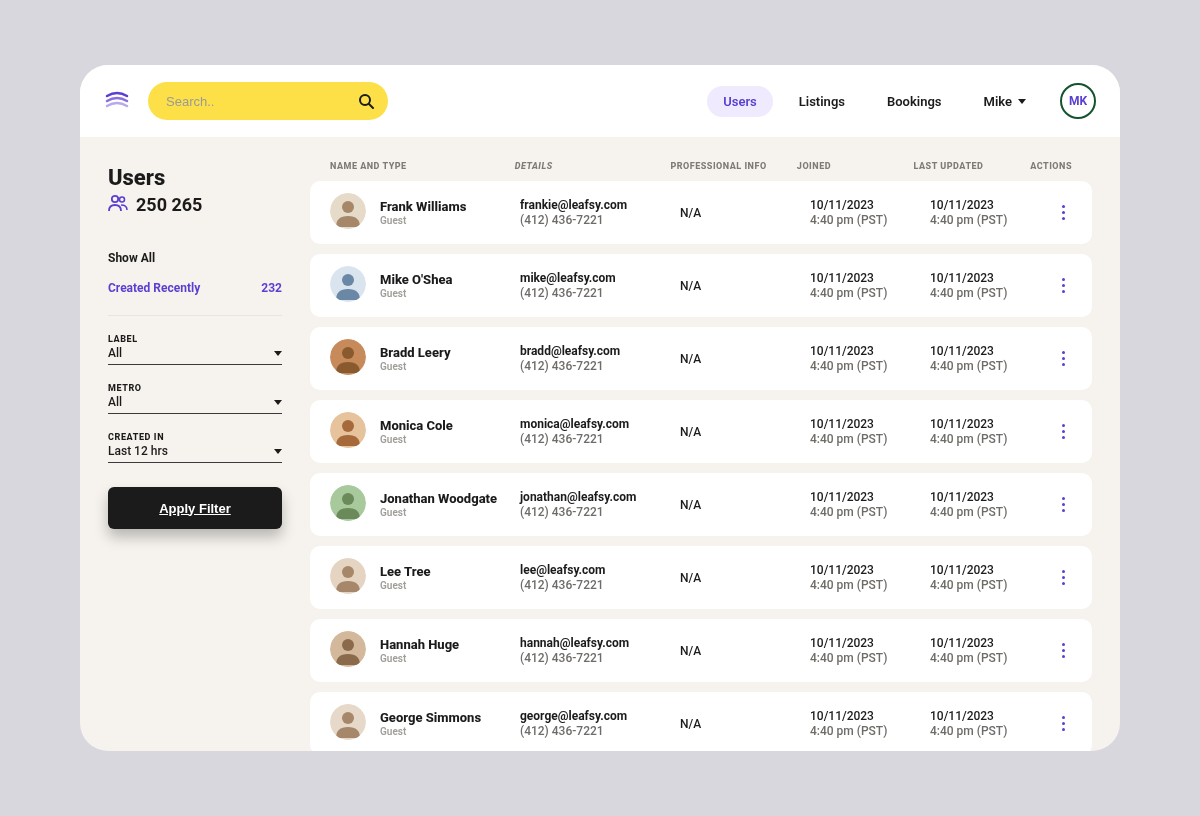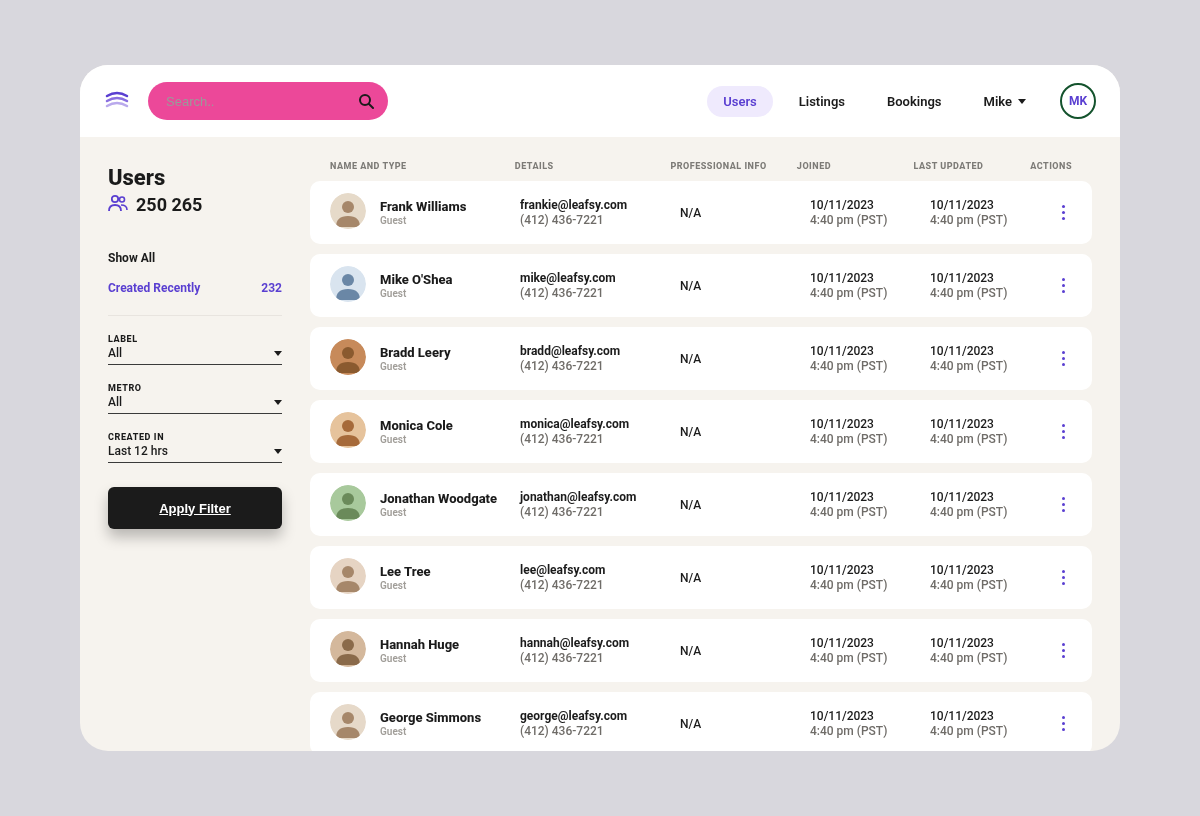--- a/index.html
+++ b/index.html
@@ -39,21 +39,21 @@
     justify-content: center;
   }
   .search-wrap {
     position: relative;
     width: 240px;
   }
   .search {
     width: 100%;
     height: 38px;
     border: none;
-    background: #ec4899;
+    background: #fde047;
     border-radius: 20px;
     padding: 0 44px 0 18px;
     font-size: 13px;
     color: #333;
     outline: none;
   }
   .search::placeholder { color: #9a9a9a; }
   .search-icon {
     position: absolute;
     right: 14px;
@@ -203,21 +203,21 @@
   }
   .thead {
     display: flex;
     padding: 8px 20px 10px 20px;
     font-size: 9px;
     font-weight: 800;
     letter-spacing: 0.5px;
     color: #7d7b77;
   }
   .col-name { width: 190px; }
-  .col-details { width: 160px; }
+  .col-details { width: 160px; font-style: italic; }
   .col-prof { width: 130px; }
   .col-joined { width: 120px; }
   .col-updated { width: 120px; }
   .col-actions { flex: 1; text-align: right; }
   .rows {
     flex: 1;
     overflow: hidden;
     display: flex;
     flex-direction: column;
     gap: 10px;

